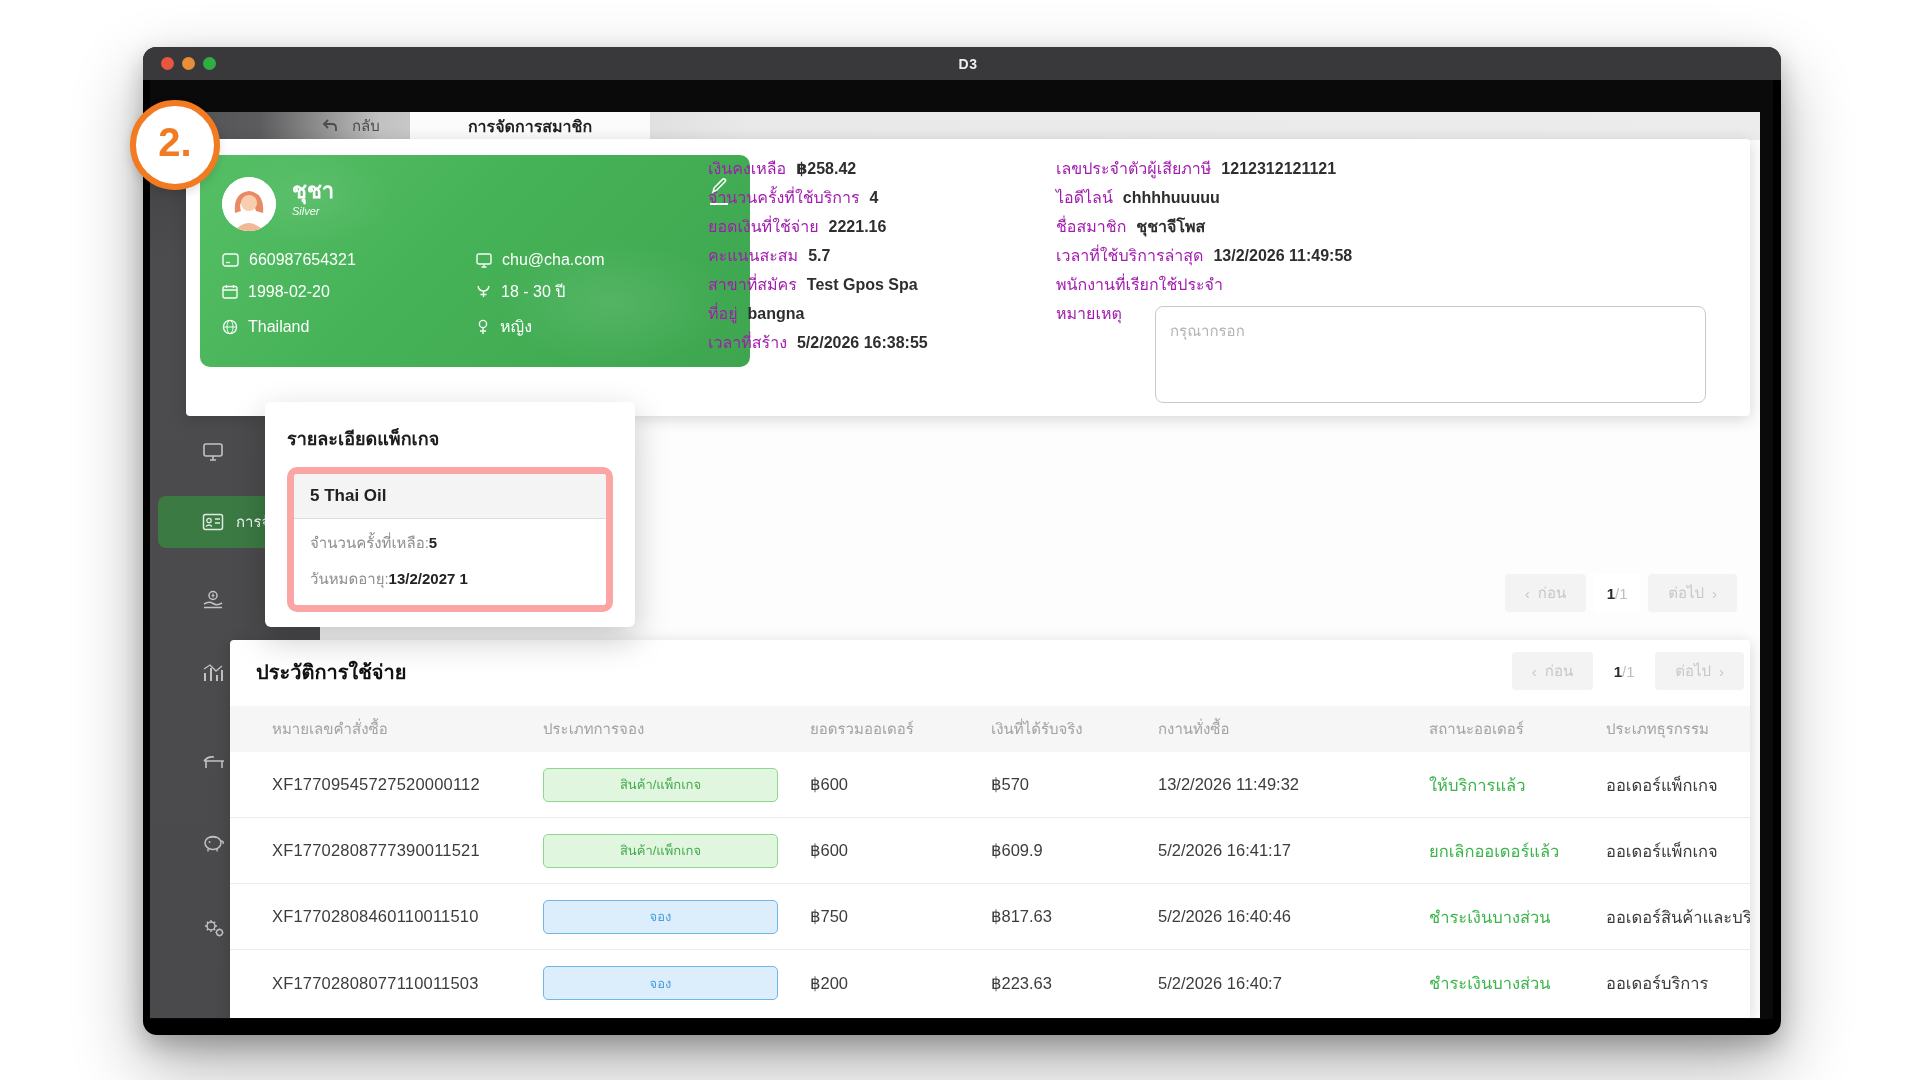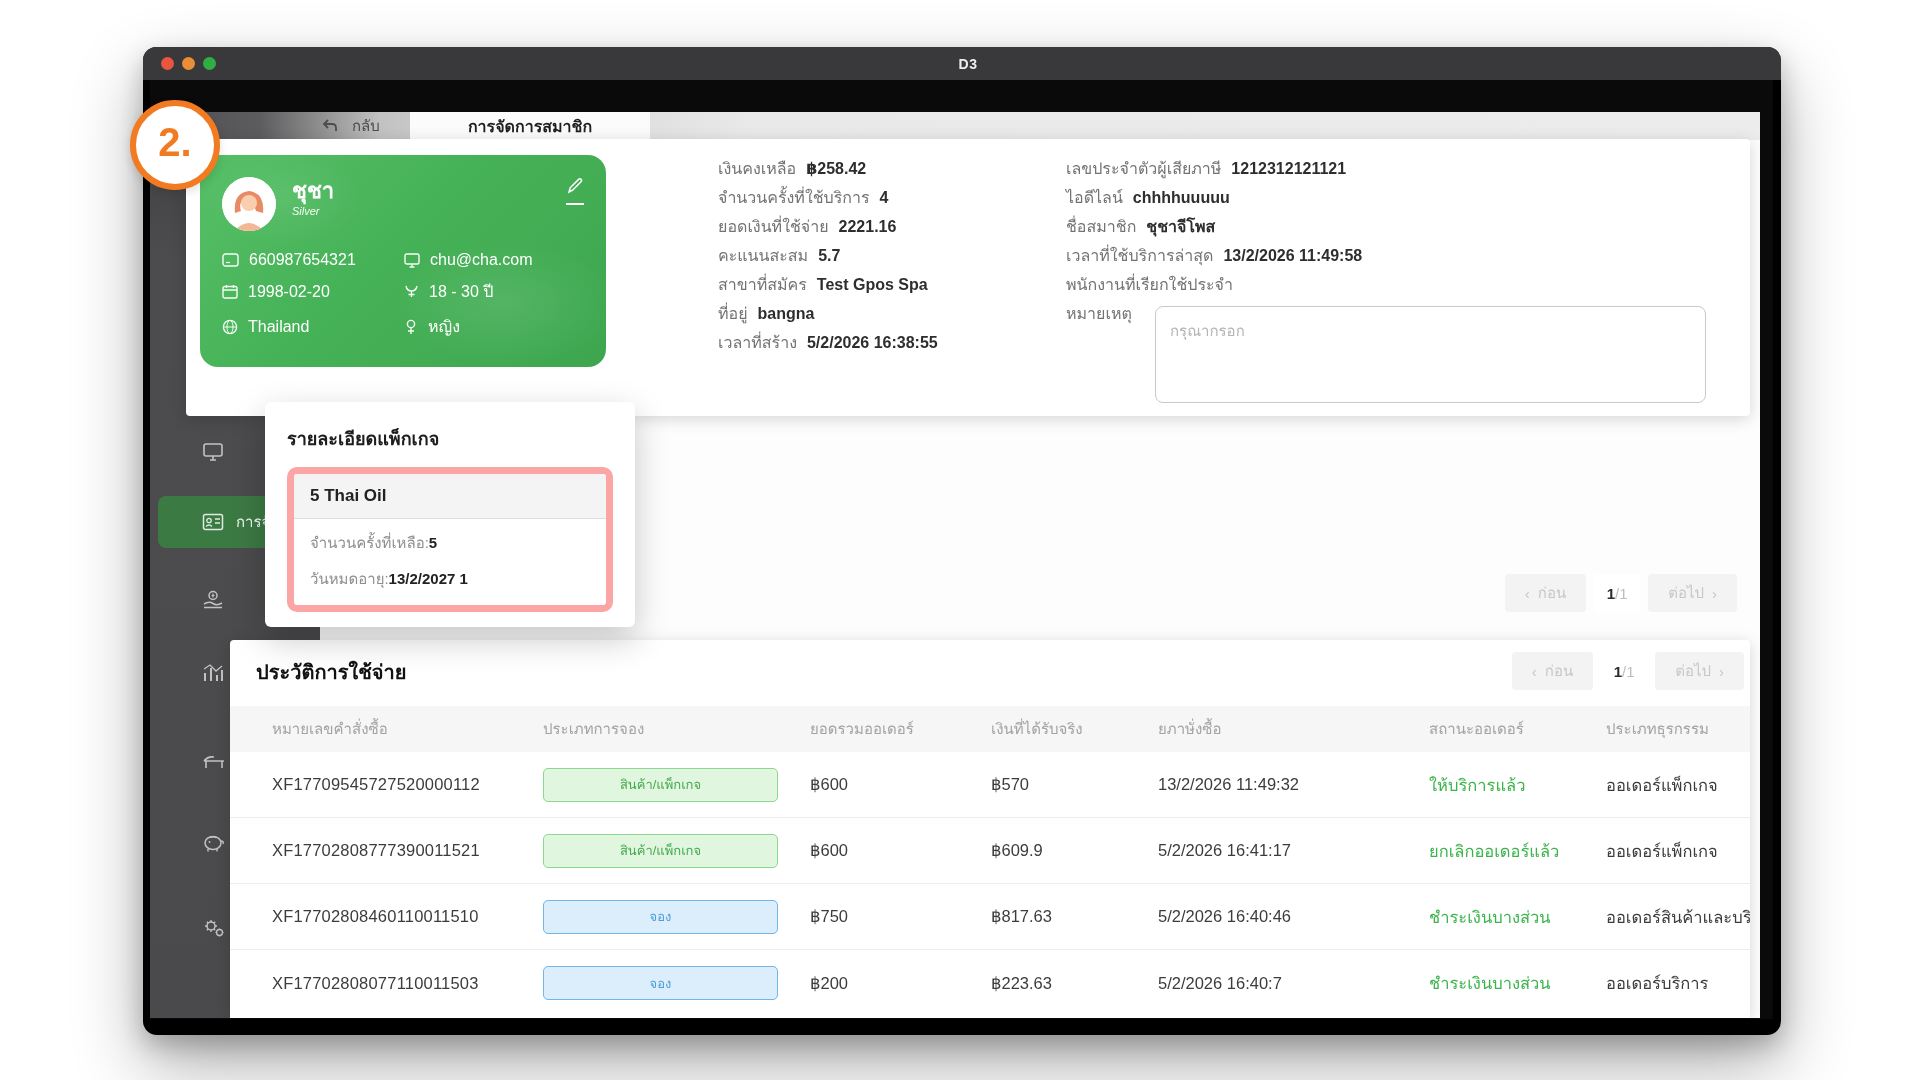--- a/index.html
+++ b/index.html
@@ -33,38 +33,38 @@
                padding-left:52px; color:#c2c2c2; font-size:15px; cursor:pointer; }
   .side-item svg { flex:0 0 auto; }
   .side-item.active { left:8px; width:152px; border-radius:8px; background:#3c7a44; color:#eef7ee; }
   .side-item.active { padding-left:44px; }
 
   
   .panel { position:absolute; background:#fff; border-radius:4px; box-shadow:0 3px 16px rgba(0,0,0,.16); }
 
   
   .member-panel { left:36px; top:27px; width:1564px; height:277px; }
-  .mcard { position:absolute; left:14px; top:16px; width:406px; height:212px; border-radius:18px; color:#fff;
+  .mcard { position:absolute; left:14px; top:16px; width:550px; height:212px; border-radius:10px; color:#fff;
            background:linear-gradient(135deg,#55bf66 0%,#46b257 45%,#3da64f 100%); overflow:hidden; }
   .mcard::after { content:""; position:absolute; inset:0;
            background:radial-gradient(160px 90px at 75% 70%, rgba(255,255,255,.10), transparent 70%),
                       radial-gradient(120px 70px at 20% 20%, rgba(255,255,255,.08), transparent 70%); }
   .mcard-top { position:relative; display:flex; gap:16px; padding:22px 20px 10px 22px; z-index:1; }
   .avatar { width:54px; height:54px; border-radius:50%; background:#fff; overflow:hidden; flex:0 0 auto; }
   .mname { font-size:22px; font-weight:bold; line-height:1.25; }
   .mtier { font-size:11px; opacity:.95;font-style:italic; }
   .edit-ic { position:absolute; right:22px; top:22px; z-index:2; cursor:pointer; border-bottom:2px solid #fff; padding-bottom:4px; }
   .mrows { position:relative; z-index:1; padding:10px 20px 0 22px; }
   .mrow { display:flex; margin-bottom:10px; }
   .mcell { flex:0 0 50%; display:flex; align-items:center; gap:10px; font-size:16px; }
   .mcell svg { flex:0 0 auto; opacity:.95; }
 
   .infocol { position:absolute; top:21px; font-size:16px; }
   .infocol .irow { margin-bottom:12px; line-height:17px; white-space:nowrap; }
-  .ilabel { color:#737373; margin-right:10px;margin-left:10px; }
+  .ilabel { color:#a21caf; margin-right:10px; }
   .ivalue { color:#2e2e2e; font-weight:bold; }
   .col-mid { left:522px; }
   .col-right { left:870px; }
   .note-area { position:absolute; left:969px; top:167px; width:551px; height:97px; border:1px solid #c9c9c9;
                border-radius:8px; resize:none; font-family:inherit; font-size:15px; padding:12px 14px; color:#333; background:#fff; }
   .note-area::placeholder { color:#b5b5b5; }
 
   
   .pkg-popup { left:115px; top:290px; width:370px; height:225px; border-radius:6px;
                box-shadow:0 12px 34px rgba(0,0,0,.22); z-index:30; }
@@ -326,21 +326,21 @@
               <span>ต่อไป</span>
               <span>›</span>
             </div>
           </div>
 
           <div class="hrow thead">
             <div>หมายเลขคำสั่งซื้อ</div>
             <div>ประเภทการจอง</div>
             <div>ยอดรวมออเดอร์</div>
             <div>เงินที่ได้รับจริง</div>
-            <div>ยภาษั่งซื้อ</div>
+            <div>กงานทั่งซื้อ</div>
             <div>สถานะออเดอร์</div>
             <div>ประเภทธุรกรรม</div>
           </div>
 
           <div class="tbody">
             <div class="hrow trow">
               <div class="cell-order">XF17709545727520000112</div>
               <div>
                   <div class="badge" data-variant="green">สินค้า/แพ็กเกจ</div>
                 </div>

